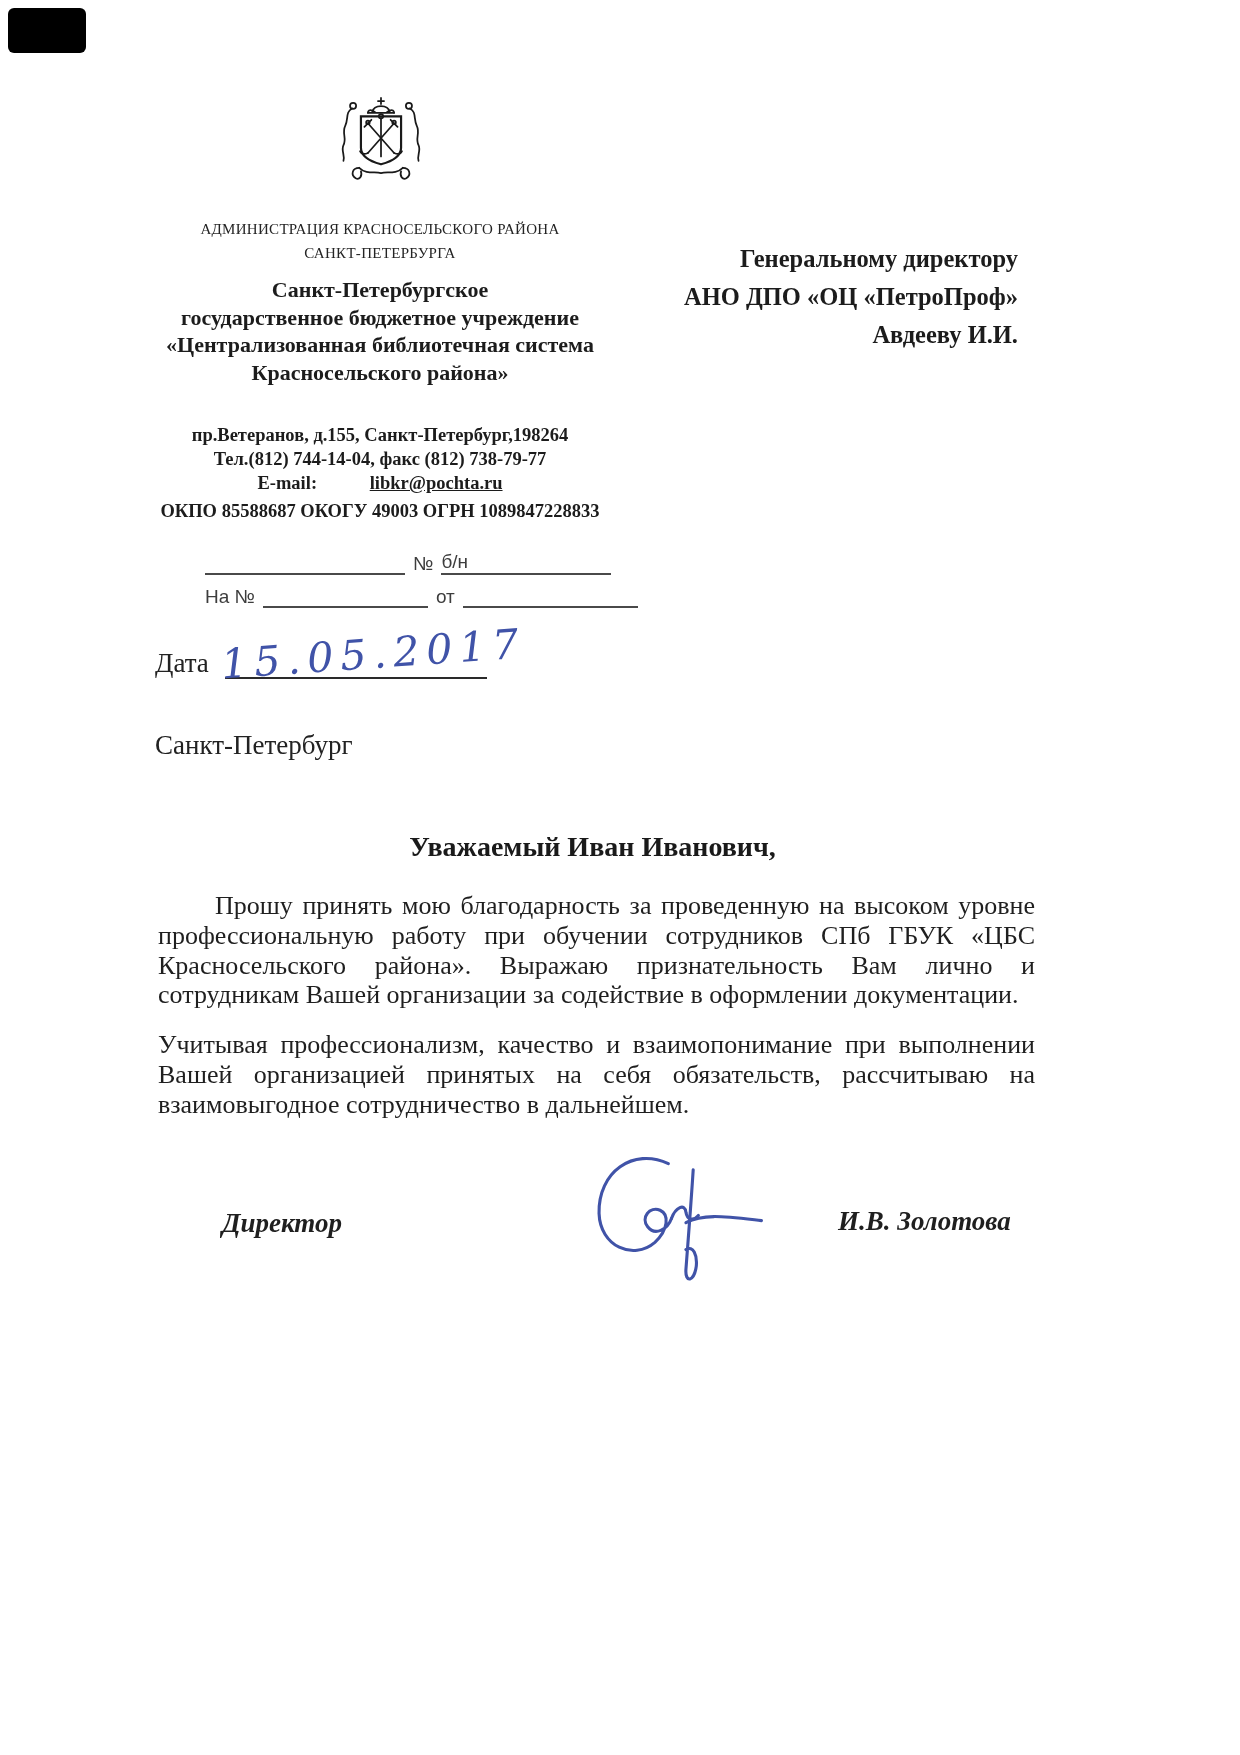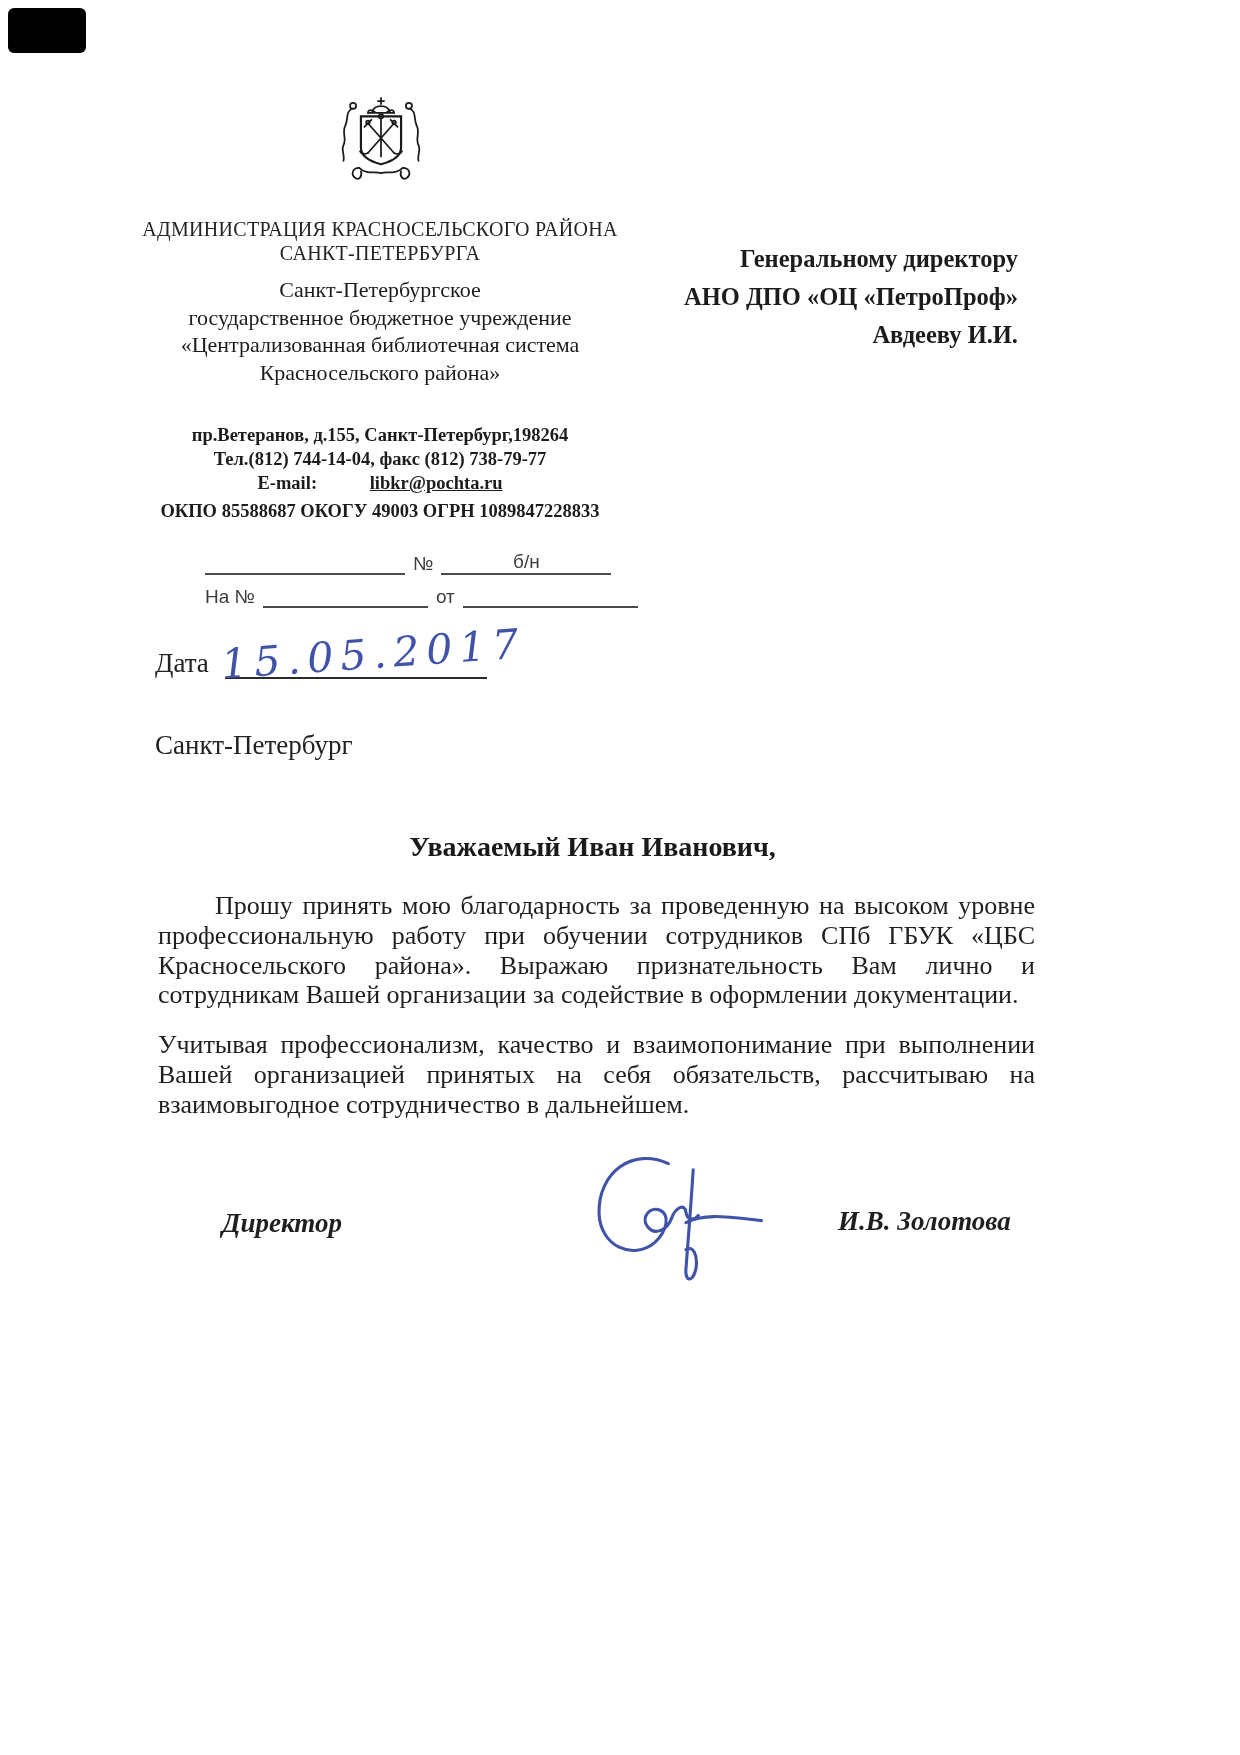--- a/index.html
+++ b/index.html
@@ -13,26 +13,26 @@
   }
   .abs{position:absolute;}
   .corner-mark{
     left:8px;top:8px;width:78px;height:45px;
     background:#000;border-radius:6px;
   }
   .emblem{left:333px;top:92px;width:96px;height:94px;}
   .emblem svg{width:100%;height:100%;}
   .admin-block{
     left:120px;top:218px;width:520px;
-    text-align:center;font-size:20px;line-height:23.5px;
+    text-align:center;font-size:15px;line-height:23.5px;
     letter-spacing:.3px;color:#242424;
   }
   .org-block{
     left:110px;top:276px;width:540px;
-    text-align:center;font-weight:normal;font-size:22px;line-height:27.5px;
+    text-align:center;font-weight:bold;font-size:22px;line-height:27.5px;
     color:#1c1c1c;
   }
   .contact-block{
     left:110px;top:423px;width:540px;
     text-align:center;font-weight:bold;font-size:18.5px;line-height:24px;
     color:#1c1c1c;
   }
   .registry-block{
     left:90px;top:499px;width:580px;
     text-align:center;font-weight:bold;font-size:18.5px;line-height:24.5px;
@@ -42,21 +42,21 @@
   .ref-block{
     left:205px;top:551px;width:460px;
     font-family:"Liberation Sans", sans-serif;
     font-size:19px;color:#3d3d3d;
   }
   .ref-row{display:flex;align-items:flex-end;height:24px;margin-bottom:9px;}
   .uline{
     display:inline-block;height:22px;
     border-bottom:2px solid #4a4a4a;
   }
-  .uline .val{display:block;text-align:center;line-height:22px;}
+  .uline .val{display:block;line-height:22px;}
   .ref-label{margin:0 8px;line-height:22px;}
   .w200{width:200px;} .w170{width:170px;} .w165{width:165px;} .w175{width:175px;}
   .recipient-block{
     left:600px;top:240px;width:418px;
     text-align:right;font-weight:bold;font-size:24.5px;line-height:38px;
     color:#1c1c1c;
   }
   .date-row{left:155px;top:648px;height:44px;}
   .date-label{font-size:27px;color:#222;}
   .date-line{

